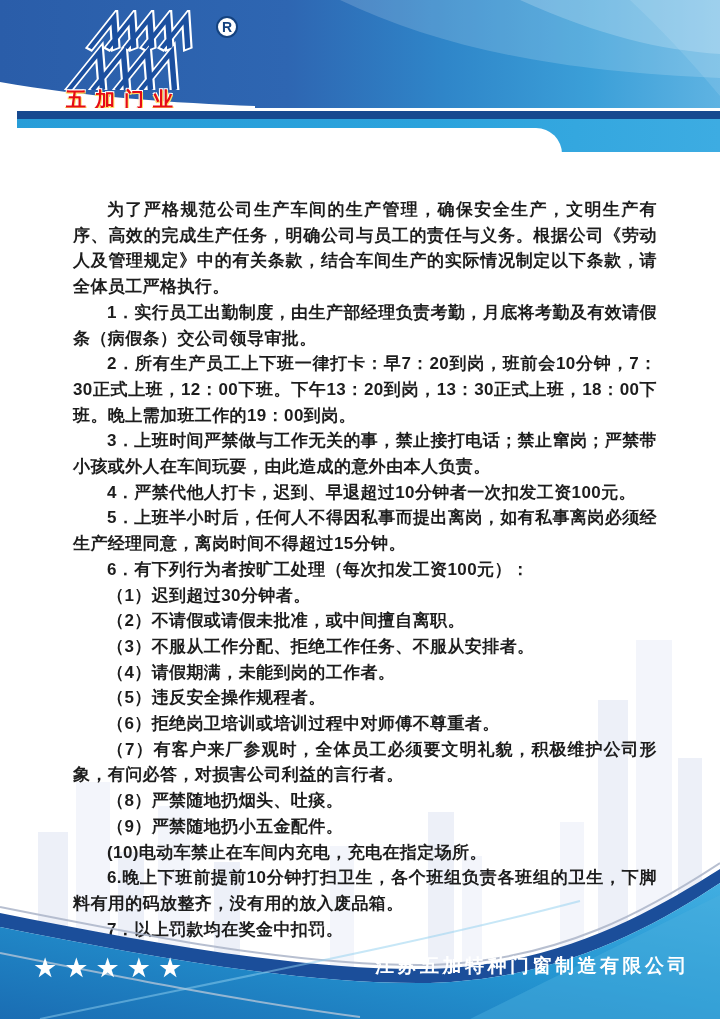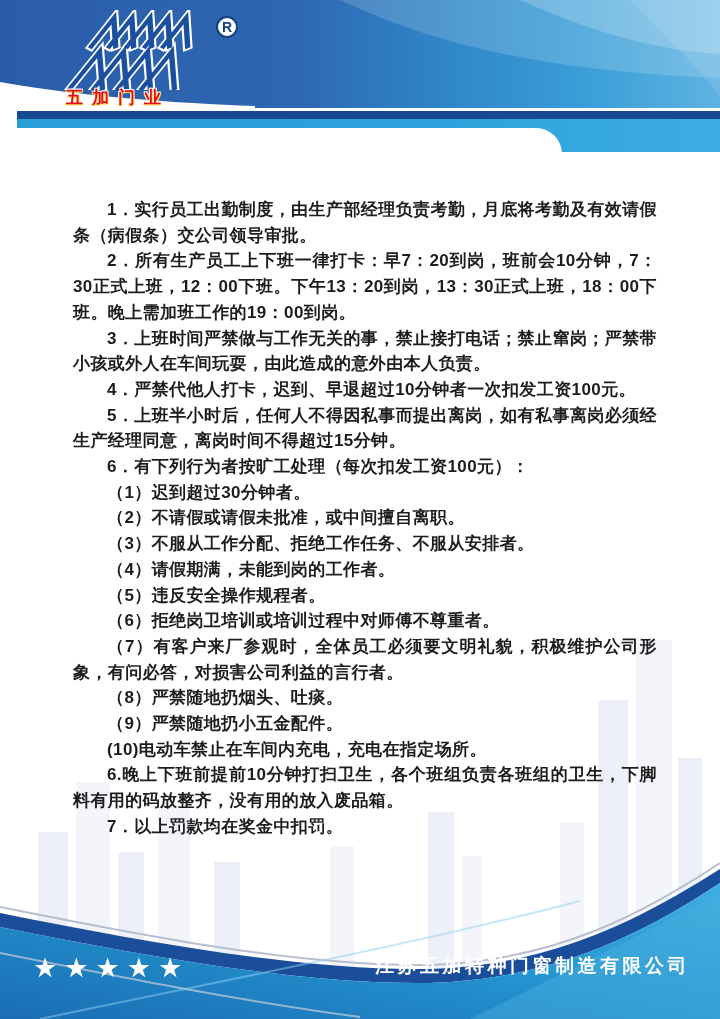--- a/index.html
+++ b/index.html
@@ -12,21 +12,21 @@
   .side-strip.left  { left:0;  width:10px; background:#f6f7fa; }
   .side-strip.right { right:0; width:14px; background:#eef0f5; }
 
   
   .header { position:absolute; left:0; top:0; width:720px; height:108px; z-index:6; }
   .header svg.bg { position:absolute; left:0; top:0; }
   .logo-mark { position:absolute; left:58px; top:10px; }
   .r-mark { position:absolute; left:216px; top:16px; width:22px; height:22px; border-radius:50%;
             background:#fff; border:2px solid #14427f; color:#14427f; font-weight:bold;
             font-size:14px; line-height:18px; text-align:center; }
-  .brand-text { position:absolute; left:66px; top:86px; font-size:17px; font-weight:800;
+  .brand-text { position:absolute; left:66px; top:86px; font-size:20px; font-weight:800;
                 color:#e60b16; letter-spacing:9px;
                 text-shadow:1px 1px 0 #ffe066, -1px -1px 0 #ffffff, 1px -1px 0 #ffffff, -1px 1px 0 #ffe066; }
   .divider-white { position:absolute; left:0; top:108px; width:720px; height:3px; background:#ffffff; z-index:6; }
   .divider-navy  { position:absolute; left:17px; top:111px; width:703px; height:8px; background:#17498f; z-index:6; }
   .band-light    { position:absolute; left:0; top:119px; width:720px; height:33px; z-index:4;
                    background:linear-gradient(90deg,#289dd8 0%, #2ba2dc 60%, #3dace2 100%); }
   .header-corner-white { position:absolute; left:0; top:108px; width:17px; height:44px; background:#fff; z-index:6; }
 
   
   .page-tab  { position:absolute; left:0; top:128px; width:562px; height:26px; background:#fff;
@@ -110,20 +110,21 @@
     </svg>
     <span class="r-mark">R</span>
     <div class="brand-text">五加门业</div>
   </div>
   <div class="divider-white"></div>
   <div class="divider-navy"></div>
   <div class="header-corner-white"></div>
 
 
   <div class="rules-area">
+    <p>为了严格规范公司生产车间的生产管理，确保安全生产，文明生产有序、高效的完成生产任务，明确公司与员工的责任与义务。根据公司《劳动人及管理规定》中的有关条款，结合车间生产的实际情况制定以下条款，请全体员工严格执行。</p>
     <span><p>1．实行员工出勤制度，由生产部经理负责考勤，月底将考勤及有效请假条（病假条）交公司领导审批。</p><p>2．所有生产员工上下班一律打卡：早7：20到岗，班前会10分钟，7：30正式上班，12：00下班。下午13：20到岗，13：30正式上班，18：00下班。晚上需加班工作的19：00到岗。</p><p>3．上班时间严禁做与工作无关的事，禁止接打电话；禁止窜岗；严禁带小孩或外人在车间玩耍，由此造成的意外由本人负责。</p><p>4．严禁代他人打卡，迟到、早退超过10分钟者一次扣发工资100元。</p><p>5．上班半小时后，任何人不得因私事而提出离岗，如有私事离岗必须经生产经理同意，离岗时间不得超过15分钟。</p><p>6．有下列行为者按旷工处理（每次扣发工资100元）：</p><p>（1）迟到超过30分钟者。</p><p>（2）不请假或请假未批准，或中间擅自离职。</p><p>（3）不服从工作分配、拒绝工作任务、不服从安排者。</p><p>（4）请假期满，未能到岗的工作者。</p><p>（5）违反安全操作规程者。</p><p>（6）拒绝岗卫培训或培训过程中对师傅不尊重者。</p><p>（7）有客户来厂参观时，全体员工必须要文明礼貌，积极维护公司形象，有问必答，对损害公司利益的言行者。</p><p>（8）严禁随地扔烟头、吐痰。</p><p>（9）严禁随地扔小五金配件。</p><p>(10)电动车禁止在车间内充电，充电在指定场所。</p><p>6.晚上下班前提前10分钟打扫卫生，各个班组负责各班组的卫生，下脚料有用的码放整齐，没有用的放入废品箱。</p><p>7．以上罚款均在奖金中扣罚。</p></span>
   </div>
 
   <div class="footer">
     <svg width="720" height="170" viewBox="0 0 720 170">
       <defs>
         <linearGradient id="fg" x1="0" y1="1" x2="1" y2="0">
           <stop offset="0" stop-color="#1a6db3"></stop>
           <stop offset="0.55" stop-color="#2496d2"></stop>
           <stop offset="1" stop-color="#41aee1"></stop>

